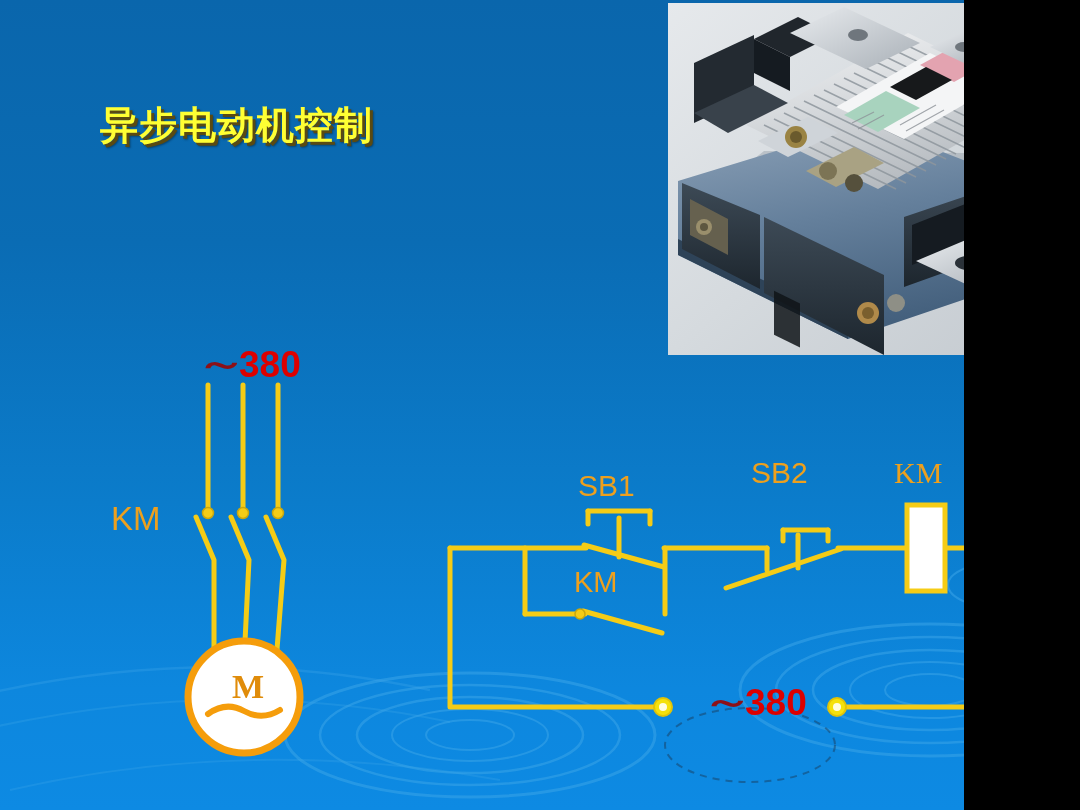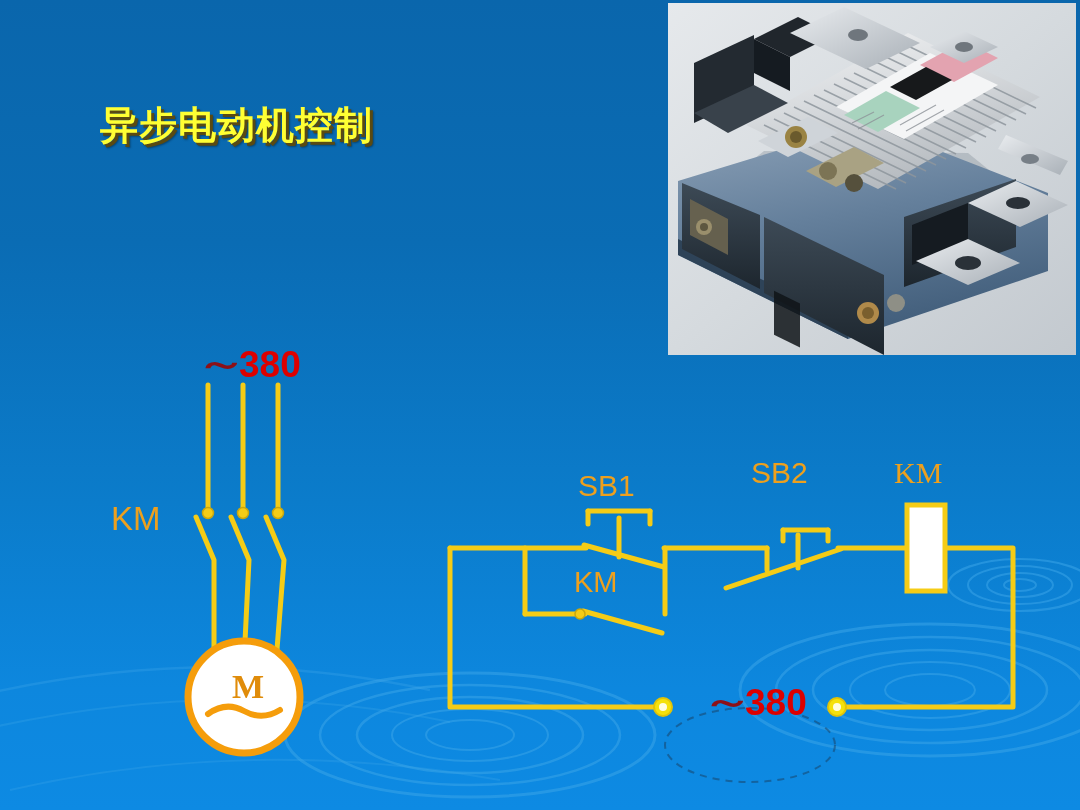--- a/index.html
+++ b/index.html
@@ -3,21 +3,21 @@
 <meta charset="utf-8">
 <title>异步电动机控制</title>
 <style>
   html, body {
     margin: 0;
     padding: 0;
     background: #000;
   }
   #slide {
     position: relative;
-    width: 1080px;
+    width: 964px;
     height: 810px;
     overflow: hidden;
     font-family: "Liberation Sans", sans-serif;
     background: linear-gradient(to bottom, #0a66ac 0%, #0a6cb4 30%, #0b7ccb 62%, #0d87de 85%, #0d8ae3 100%);
   }
 
   
   #ripples {
     position: absolute;
     left: 0; top: 0;

